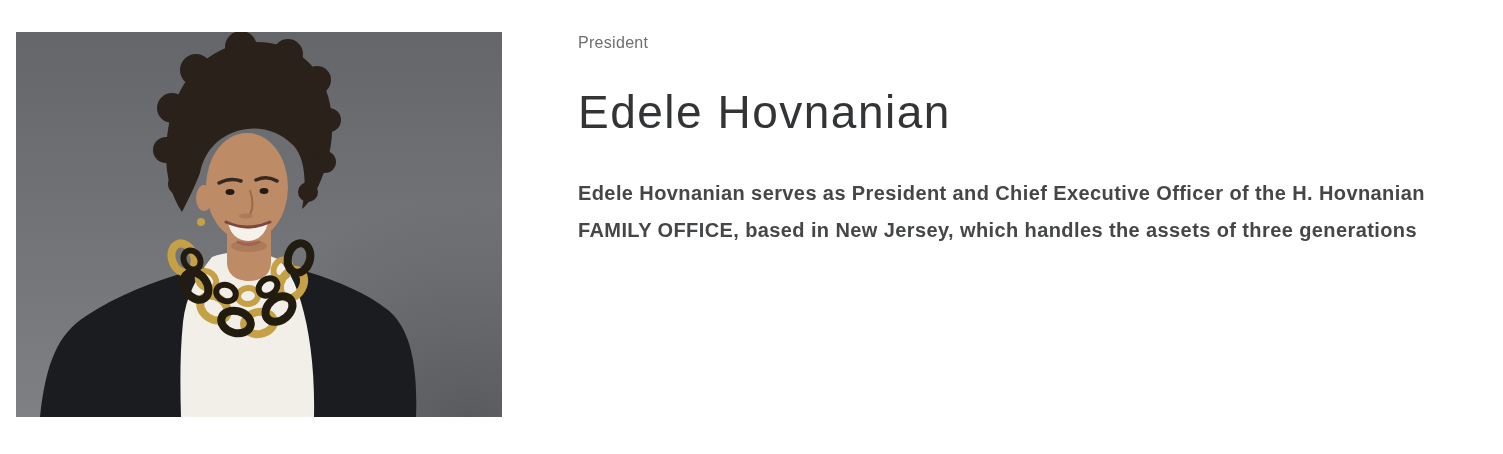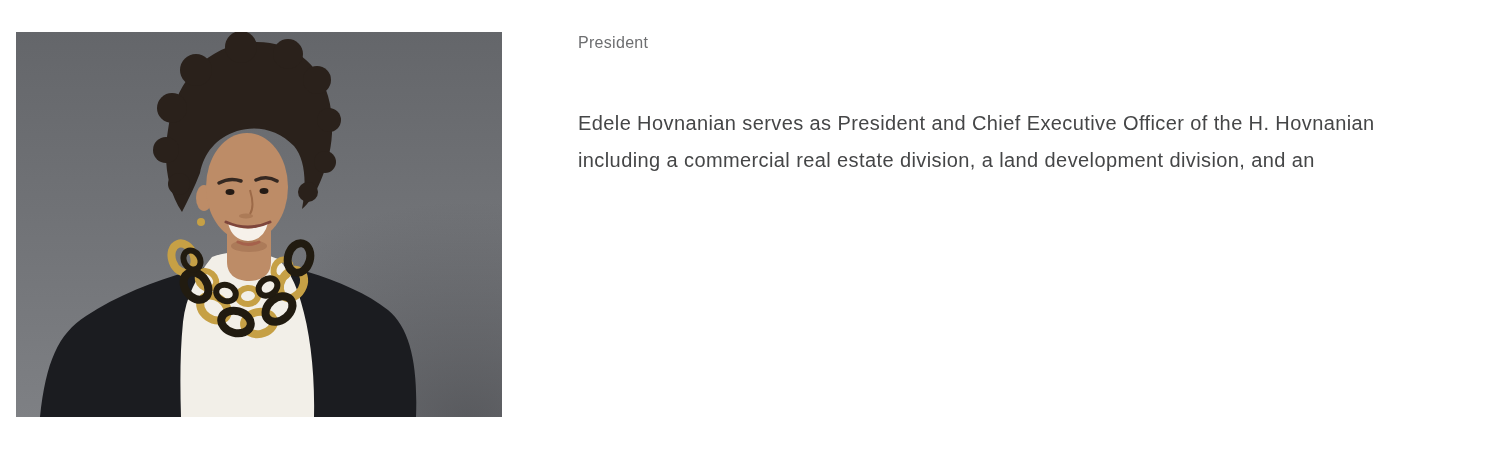--- a/index.html
+++ b/index.html
@@ -22,23 +22,23 @@
     font-size: 16px; line-height: 21px;
     color: #6d6e70; letter-spacing: 0.3px;
   }
   .person-name {
     margin: 33px 0 0 0;
     font-size: 46px; line-height: 53px;
     font-weight: 500; color: #323436;
     letter-spacing: 1.5px;
   }
   .bio {
-    margin-top: 52px;
+    margin-top: 36px;
     font-size: 20px; line-height: 37.3px;
-    color: #454647; letter-spacing: 0.4px;
+    color: #454647; letter-spacing: 0.4px; font-weight: bold;
   }
   .bio-line { white-space: nowrap; }
 </style>
 </head>
 <body>
 
 <figure class="photo-frame" role="img" style="margin:0;" aria-label="Studio portrait of Edele Hovnanian wearing a black blazer, white top and chunky gold necklace on a gray background">
   <svg viewBox="0 0 486 385" xmlns="http://www.w3.org/2000/svg">
     <defs>
       <linearGradient id="bgGrad" x1="0" y1="0" x2="0" y2="1">
@@ -110,17 +110,18 @@
       <ellipse cx="283" cy="226" rx="15" ry="11" transform="rotate(-75 283 226)"></ellipse>
       <ellipse cx="176" cy="228" rx="10" ry="8" transform="rotate(60 176 228)" stroke-width="6"></ellipse>
       <ellipse cx="210" cy="261" rx="10" ry="8" transform="rotate(20 210 261)" stroke-width="6"></ellipse>
       <ellipse cx="252" cy="255" rx="10" ry="8" transform="rotate(-35 252 255)" stroke-width="6"></ellipse>
     </g>
   </svg>
 </figure>
 
 <main class="content">
   <div class="role-label">President</div>
+  <h1 class="person-name">Edele Hovnanian</h1>
   <div class="bio">
     <div class="bio-line">Edele Hovnanian serves as President and Chief Executive Officer of the H. Hovnanian</div>
-    <div class="bio-line">including a commercial real estate division, a land development division, and an</div>
+    <div class="bio-line">FAMILY OFFICE, based in New Jersey, which handles the assets of three generations</div>
   </div>
 </main>
 
 </body></html>

